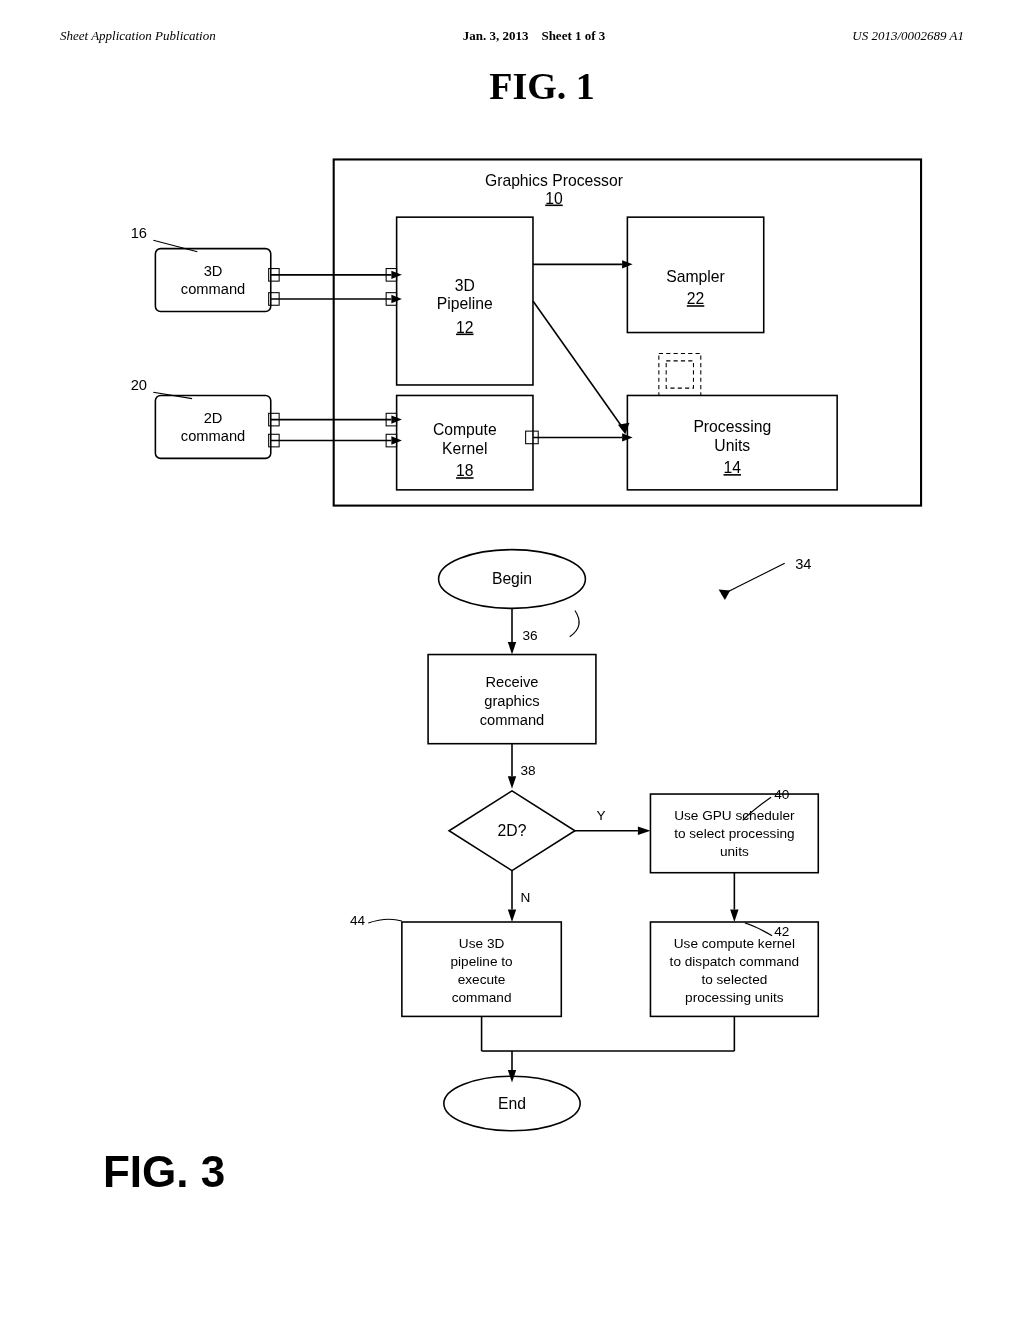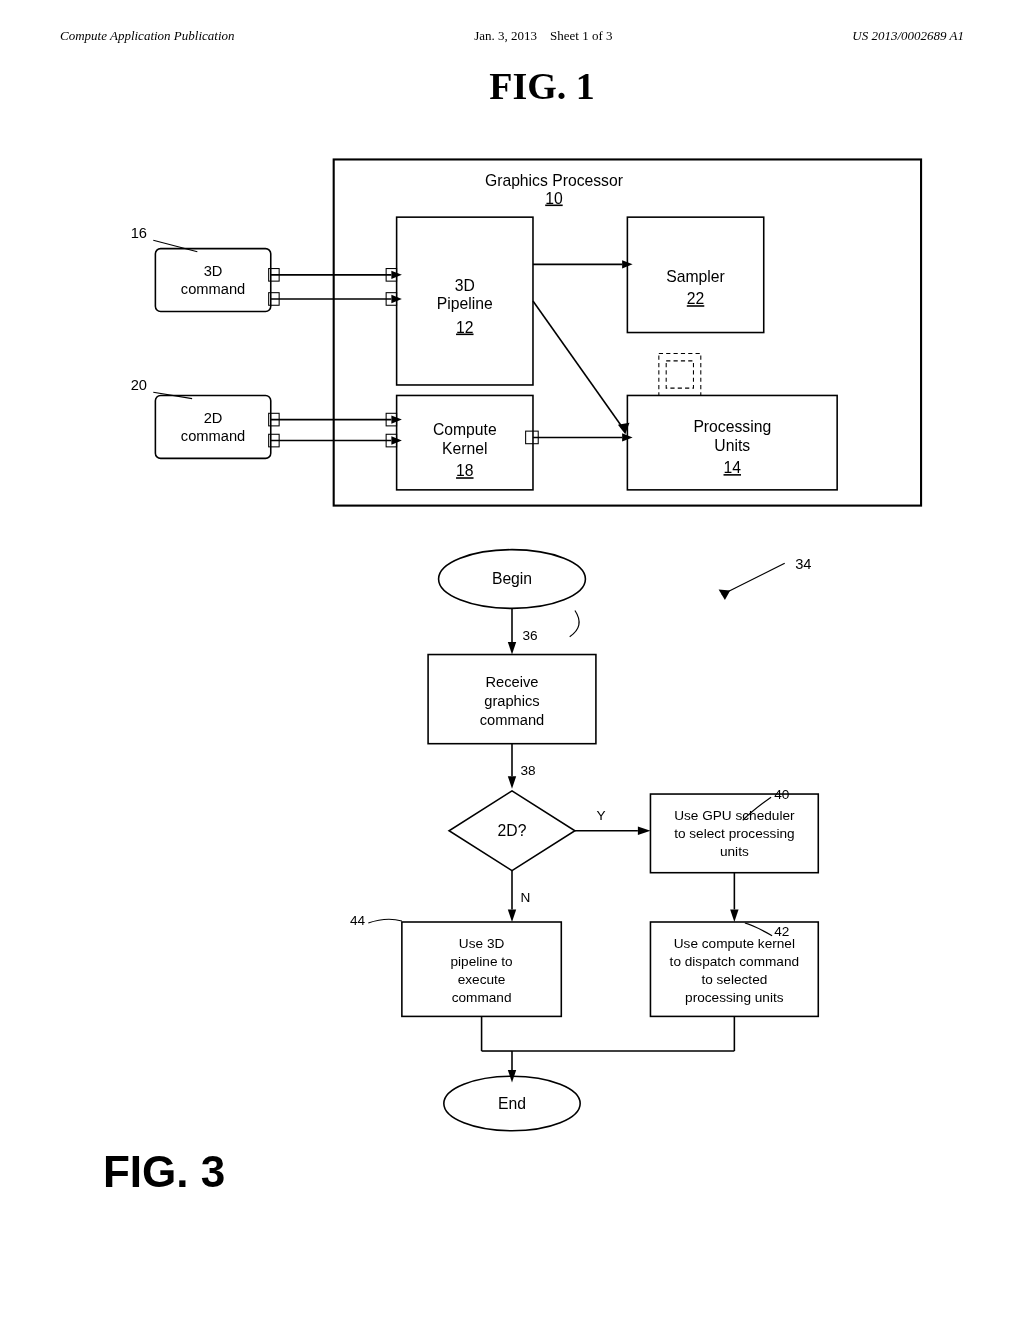--- a/index.html
+++ b/index.html
@@ -14,21 +14,21 @@
 
     
     .header {
       display: flex;
       justify-content: space-between;
       align-items: flex-start;
       padding: 28px 60px 10px 60px;
       font-size: 13px;
     }
     .header-left { font-style: italic; }
-    .header-center { text-align: left; }
+    .header-center { text-align: left; font-weight: bold; }
     .header-right { font-style: italic; }
 
     
     .fig-title {
       font-size: 38px;
       font-weight: bold;
       text-align: center;
       margin: 10px 0 20px 60px;
     }
 
@@ -41,21 +41,21 @@
 
     svg {
       display: block;
       width: 100%;
     }
   </style>
 </head>
 <body>
 
 <div class="header">
-  <div class="header-left">Compute Application Publication</div>
+  <div class="header-left">Sheet Application Publication</div>
   <div class="header-center">
     <span>Jan. 3, 2013</span>&nbsp;&nbsp;&nbsp;
     <span>Sheet 1 of 3</span>
   </div>
   <div class="header-right">US 2013/0002689 A1</div>
 </div>
 
 <div class="fig-title">FIG. 1</div>
 
 <div class="diagram-area">

